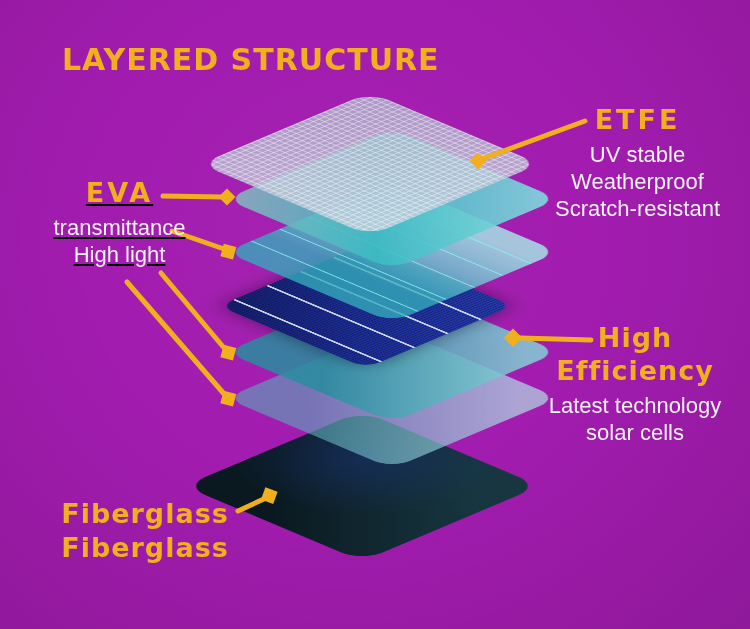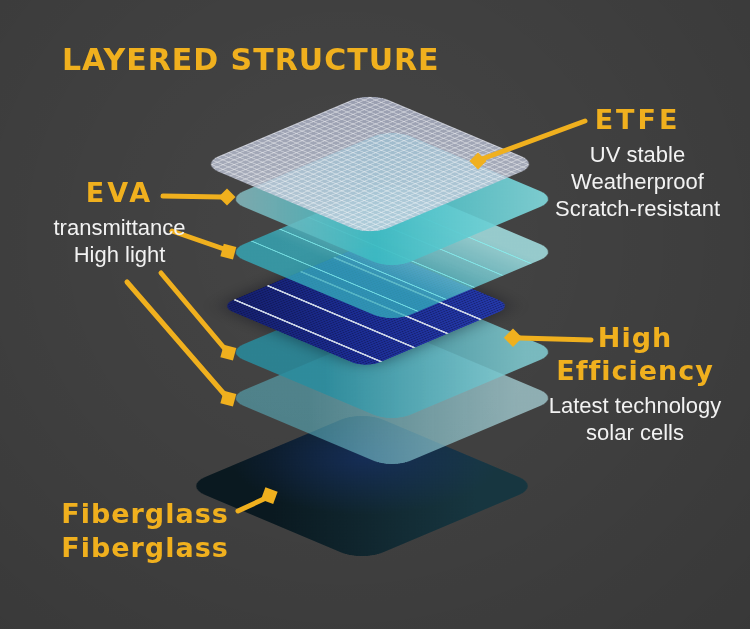--- a/index.html
+++ b/index.html
@@ -1,18 +1,18 @@
 <!DOCTYPE html>
 <html><head>
 <meta charset="utf-8">
 <style>
   html,body{margin:0;padding:0;background:#2e2d2d;}
   .canvas{
     position:relative;width:750px;height:629px;overflow:hidden;
-    background:#404040;
+    background:#a21caf;
     font-family:"Liberation Sans",sans-serif;
   }
   .vignette{
     position:absolute;inset:0;pointer-events:none;
     background:radial-gradient(ellipse at 46% 38%, rgba(255,255,255,0.03) 0%, rgba(0,0,0,0) 45%, rgba(0,0,0,0.12) 100%);
   }
   .page-title{
     position:absolute;left:62px;top:42px;margin:0;
     font-family:"DejaVu Sans",sans-serif;font-weight:bold;
     font-size:30px;letter-spacing:1px;color:#f0b01e;
@@ -68,21 +68,21 @@
   .callouts rect{fill:#f0b01e;}
   
   .label{position:absolute;z-index:10;text-align:center;}
   .yellow{
     font-family:"DejaVu Sans",sans-serif;font-weight:bold;color:#f0b01e;
     font-size:27px;line-height:33px;letter-spacing:1px;
   }
   .yellow.wide{letter-spacing:3px;}
   .white{color:#f2f2f2;font-size:22px;line-height:27px;margin-top:5px;}
   .lbl-etfe{left:520px;top:103px;width:235px;}
-  .lbl-eva{left:22px;top:176px;width:195px;}
+  .lbl-eva{left:22px;top:176px;width:195px;text-decoration:underline;}
   .lbl-eff{left:515px;top:321px;width:240px;}
   .lbl-fib{left:35px;top:470px;width:220px;margin-top:27px;}
   .lbl-fib .yellow{line-height:34px;}
 </style>
 </head>
 <body>
 
 <div class="canvas">
   <div class="vignette"></div>
 

